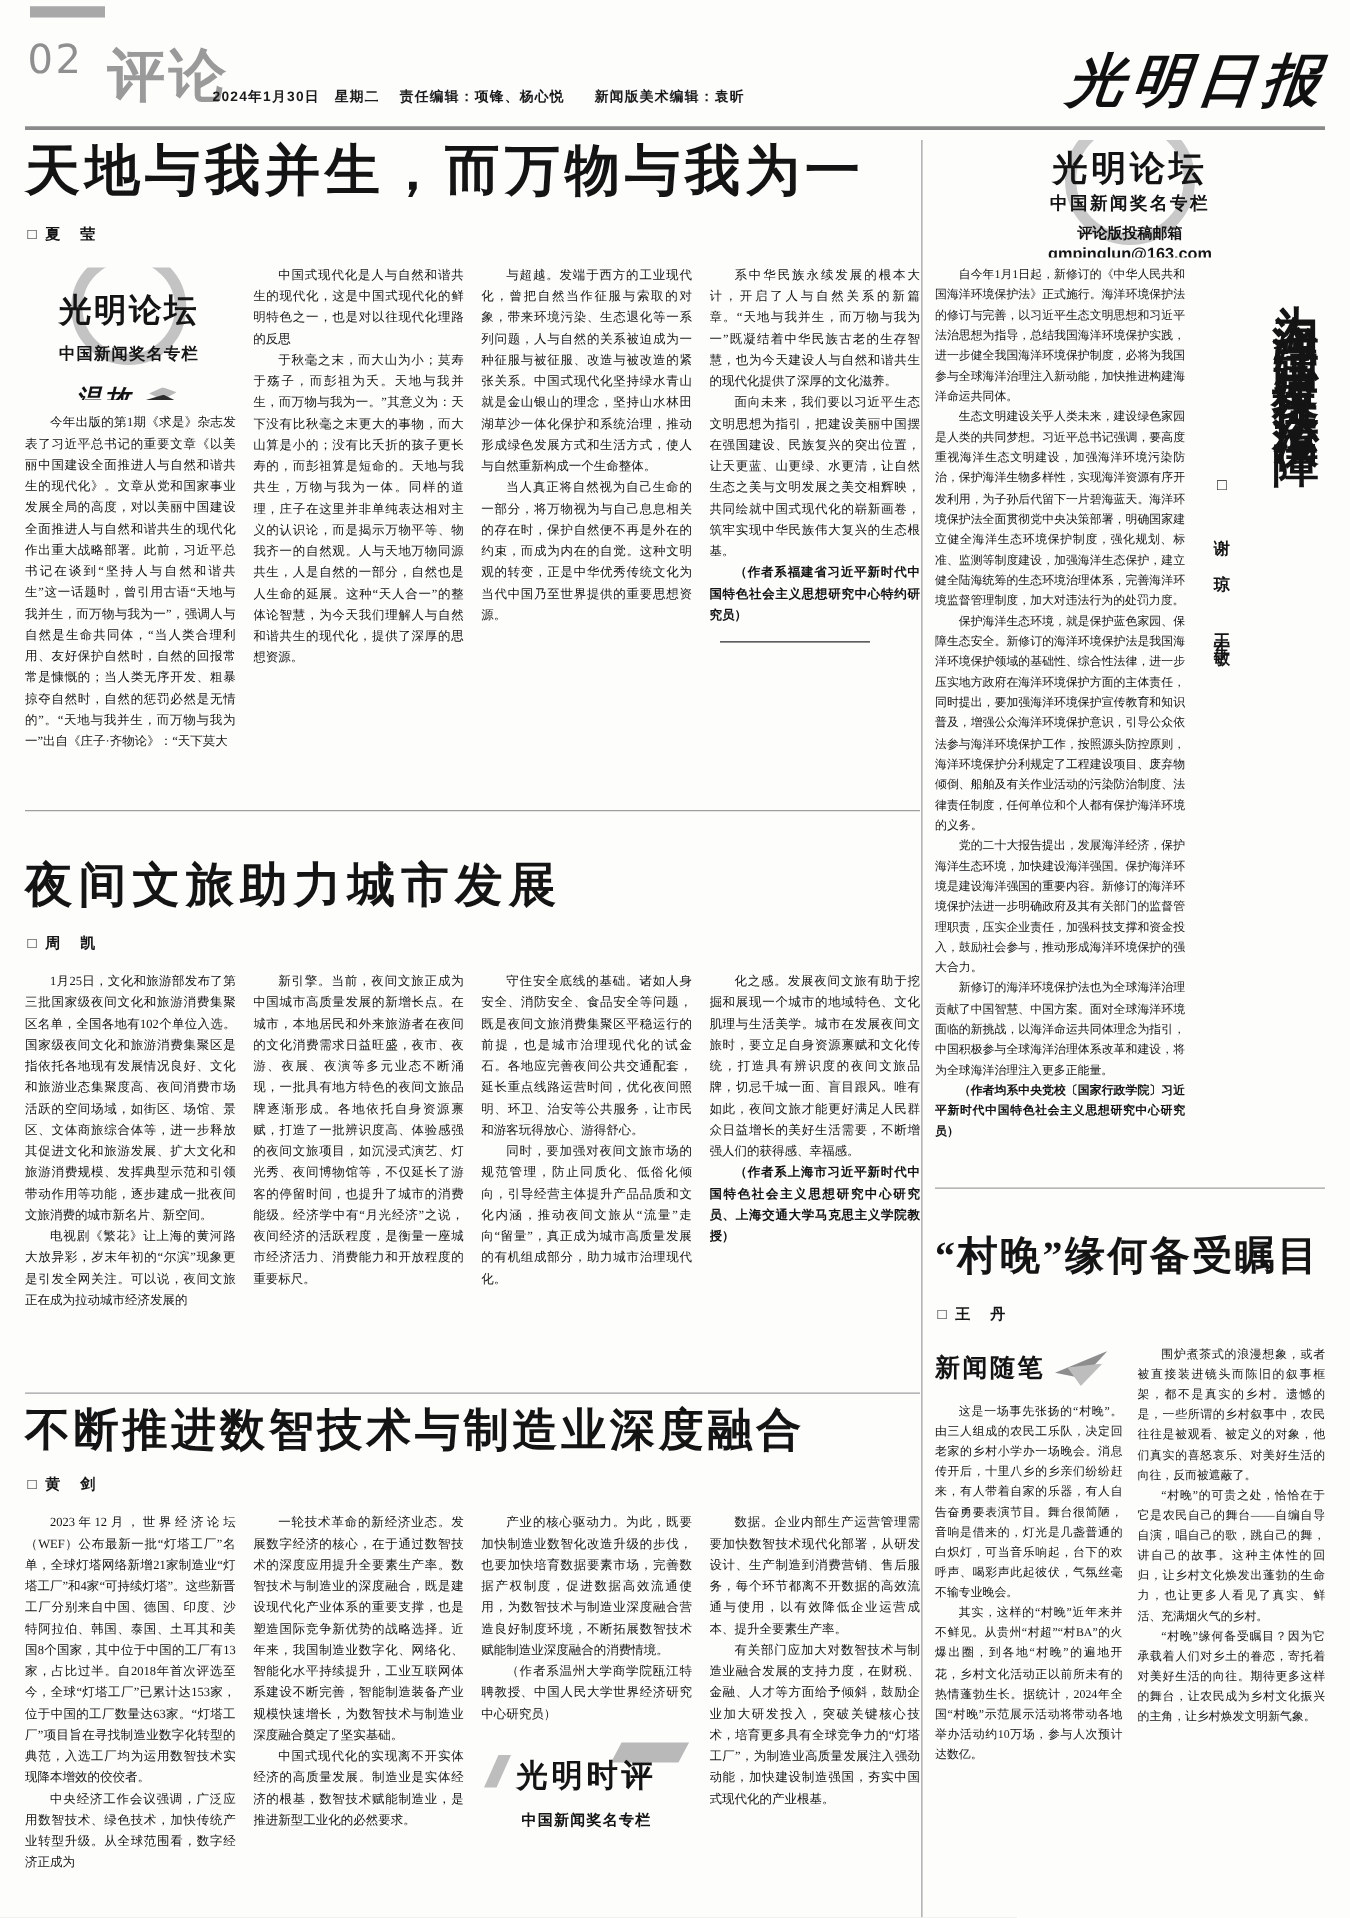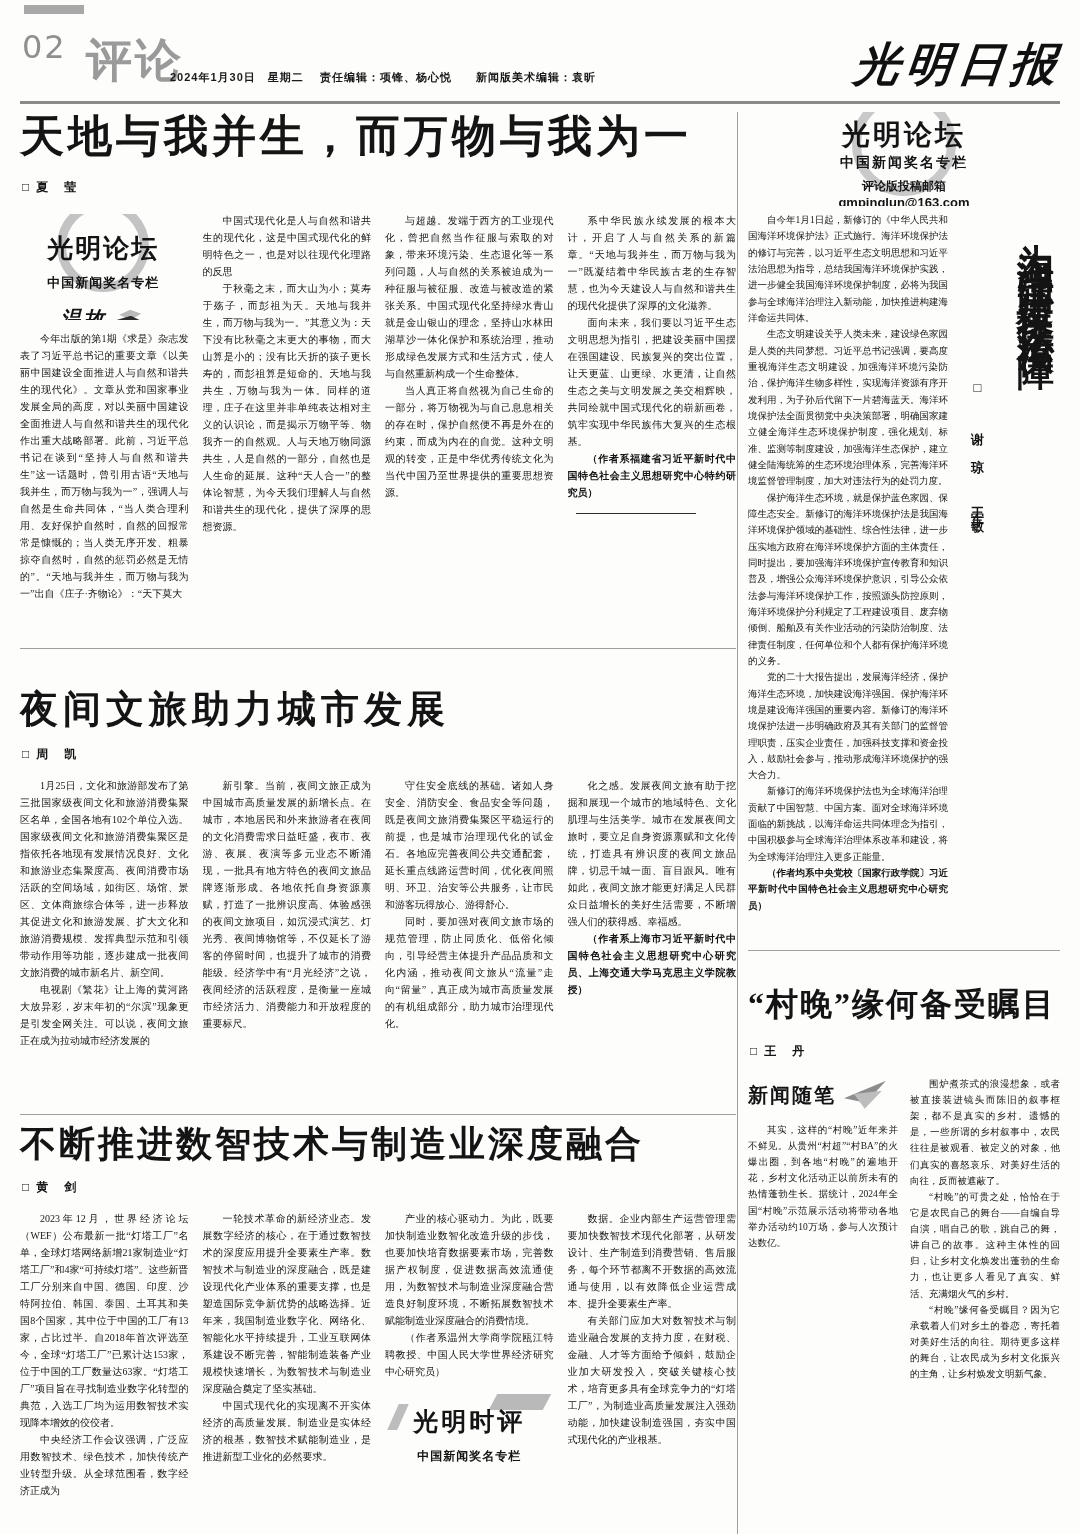--- a/index.html
+++ b/index.html
@@ -255,20 +255,21 @@
     <div class="cols">
       <div class="col">
         <div class="badge-suibi">
           <span class="sb-title">新闻随笔</span>
           <span class="plane-icon">
             <span class="plane-a"></span>
               <span class="plane-b"></span>
           </span>
         </div>
         <div>
+            <p class="para">这是一场事先张扬的“村晚”。由三人组成的农民工乐队，决定回老家的乡村小学办一场晚会。消息传开后，十里八乡的乡亲们纷纷赶来，有人带着自家的乐器，有人自告奋勇要表演节目。舞台很简陋，音响是借来的，灯光是几盏普通的白炽灯，可当音乐响起，台下的欢呼声、喝彩声此起彼伏，气氛丝毫不输专业晚会。</p>
             <p class="para">其实，这样的“村晚”近年来并不鲜见。从贵州“村超”“村BA”的火爆出圈，到各地“村晚”的遍地开花，乡村文化活动正以前所未有的热情蓬勃生长。据统计，2024年全国“村晚”示范展示活动将带动各地举办活动约10万场，参与人次预计达数亿。</p>
           </div>
       </div>
       <div class="col">
           <p class="para">围炉煮茶式的浪漫想象，或者被直接装进镜头而陈旧的叙事框架，都不是真实的乡村。遗憾的是，一些所谓的乡村叙事中，农民往往是被观看、被定义的对象，他们真实的喜怒哀乐、对美好生活的向往，反而被遮蔽了。</p>
           <p class="para">“村晚”的可贵之处，恰恰在于它是农民自己的舞台——自编自导自演，唱自己的歌，跳自己的舞，讲自己的故事。这种主体性的回归，让乡村文化焕发出蓬勃的生命力，也让更多人看见了真实、鲜活、充满烟火气的乡村。</p>
           <p class="para">“村晚”缘何备受瞩目？因为它承载着人们对乡土的眷恋，寄托着对美好生活的向往。期待更多这样的舞台，让农民成为乡村文化振兴的主角，让乡村焕发文明新气象。</p>
         </div>
     </div>
   </div>

